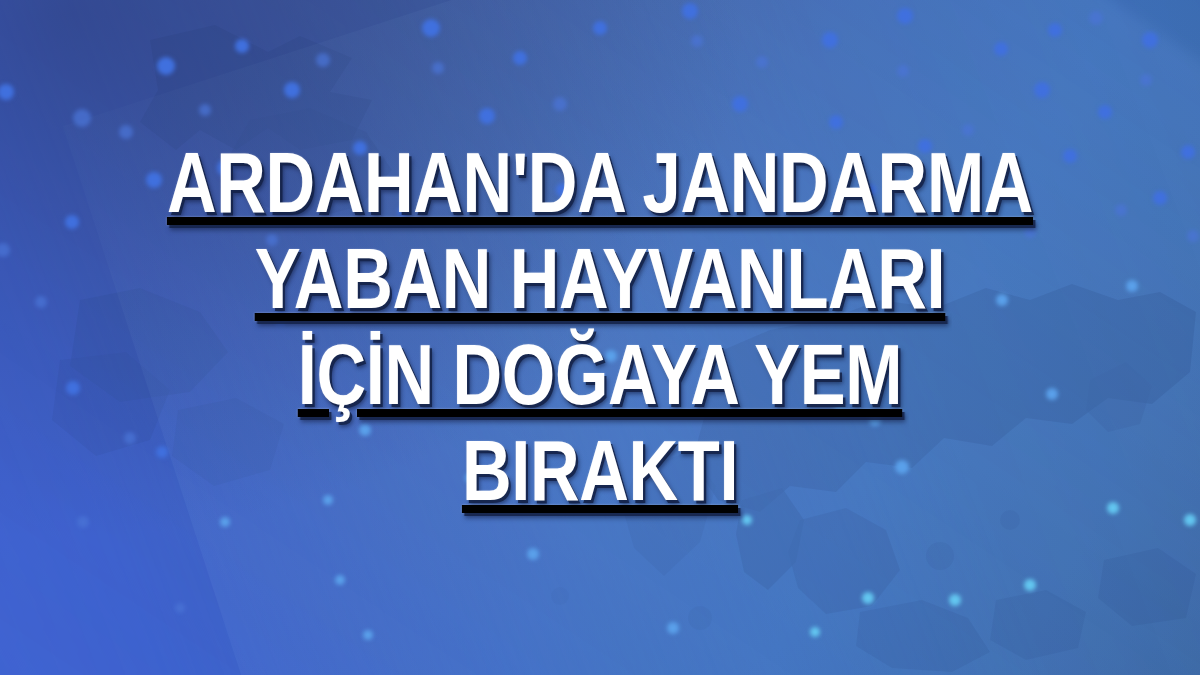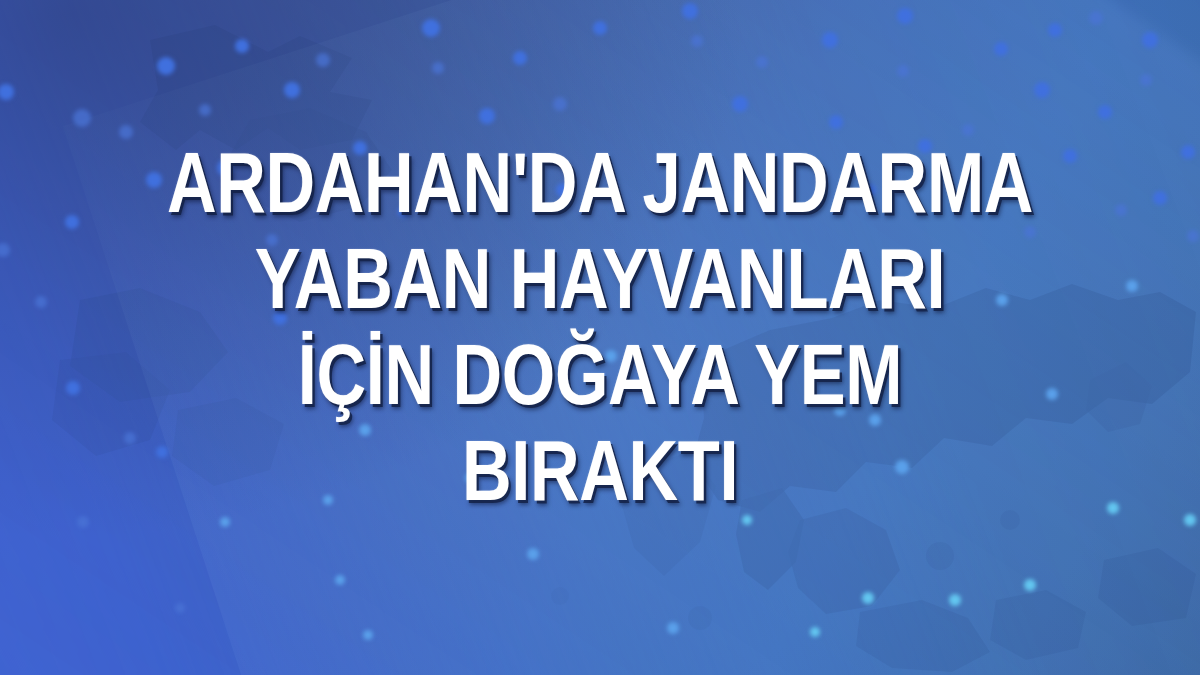--- a/index.html
+++ b/index.html
@@ -106,20 +106,21 @@
   .dot.cyan  { background:#63c6f0; }
   .dot.soft  { background:#4a74d6; opacity:.75; }
 
   
   .headline {
     position:absolute;
     left:0; right:0;
     top:134px;
     text-align:center;
     padding:0 20px;
+    text-decoration:underline;
   }
   .hl-line {
     display:block;
     color:#ffffff;
     font-family:"Liberation Sans", sans-serif;
     font-weight:700;
     font-size:86px;
     line-height:96px;
     letter-spacing:-0.5px;
     white-space:nowrap;

